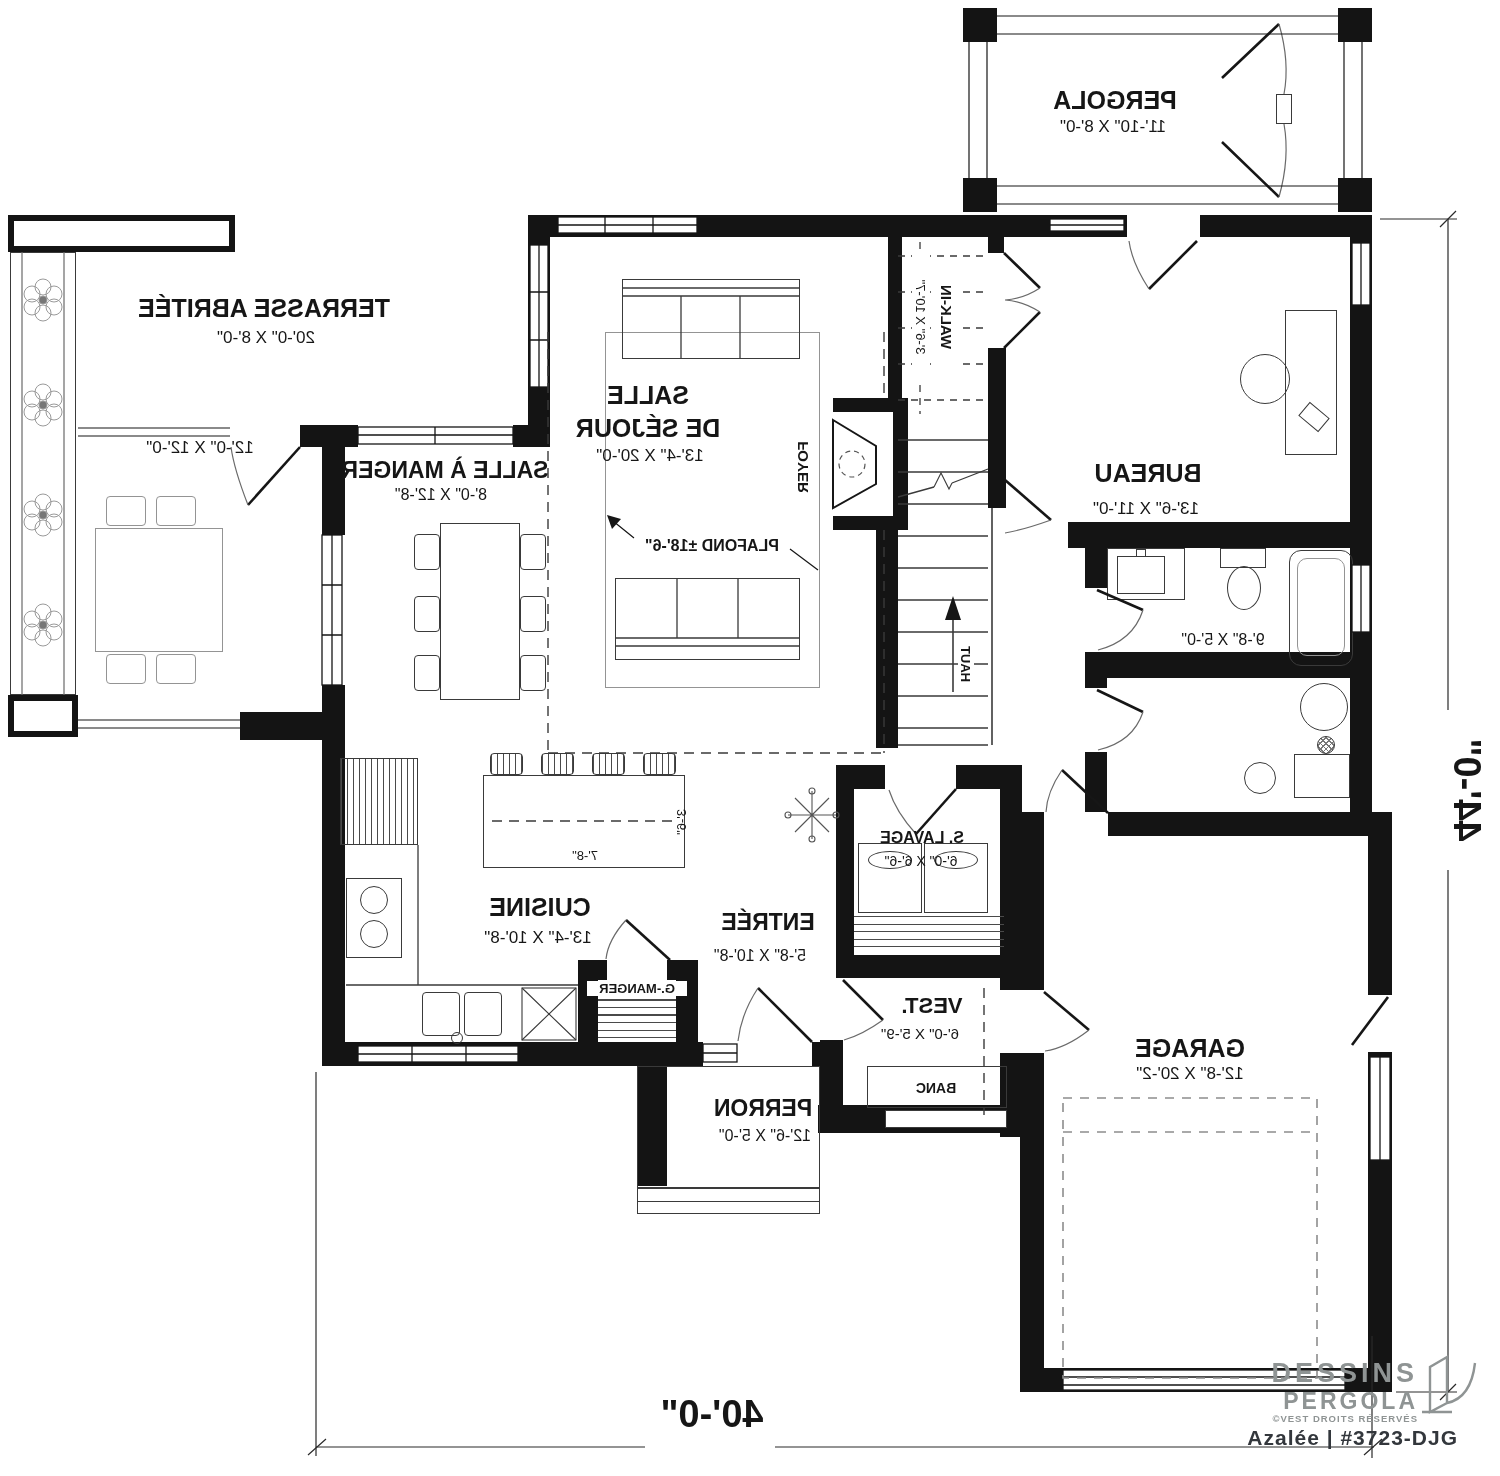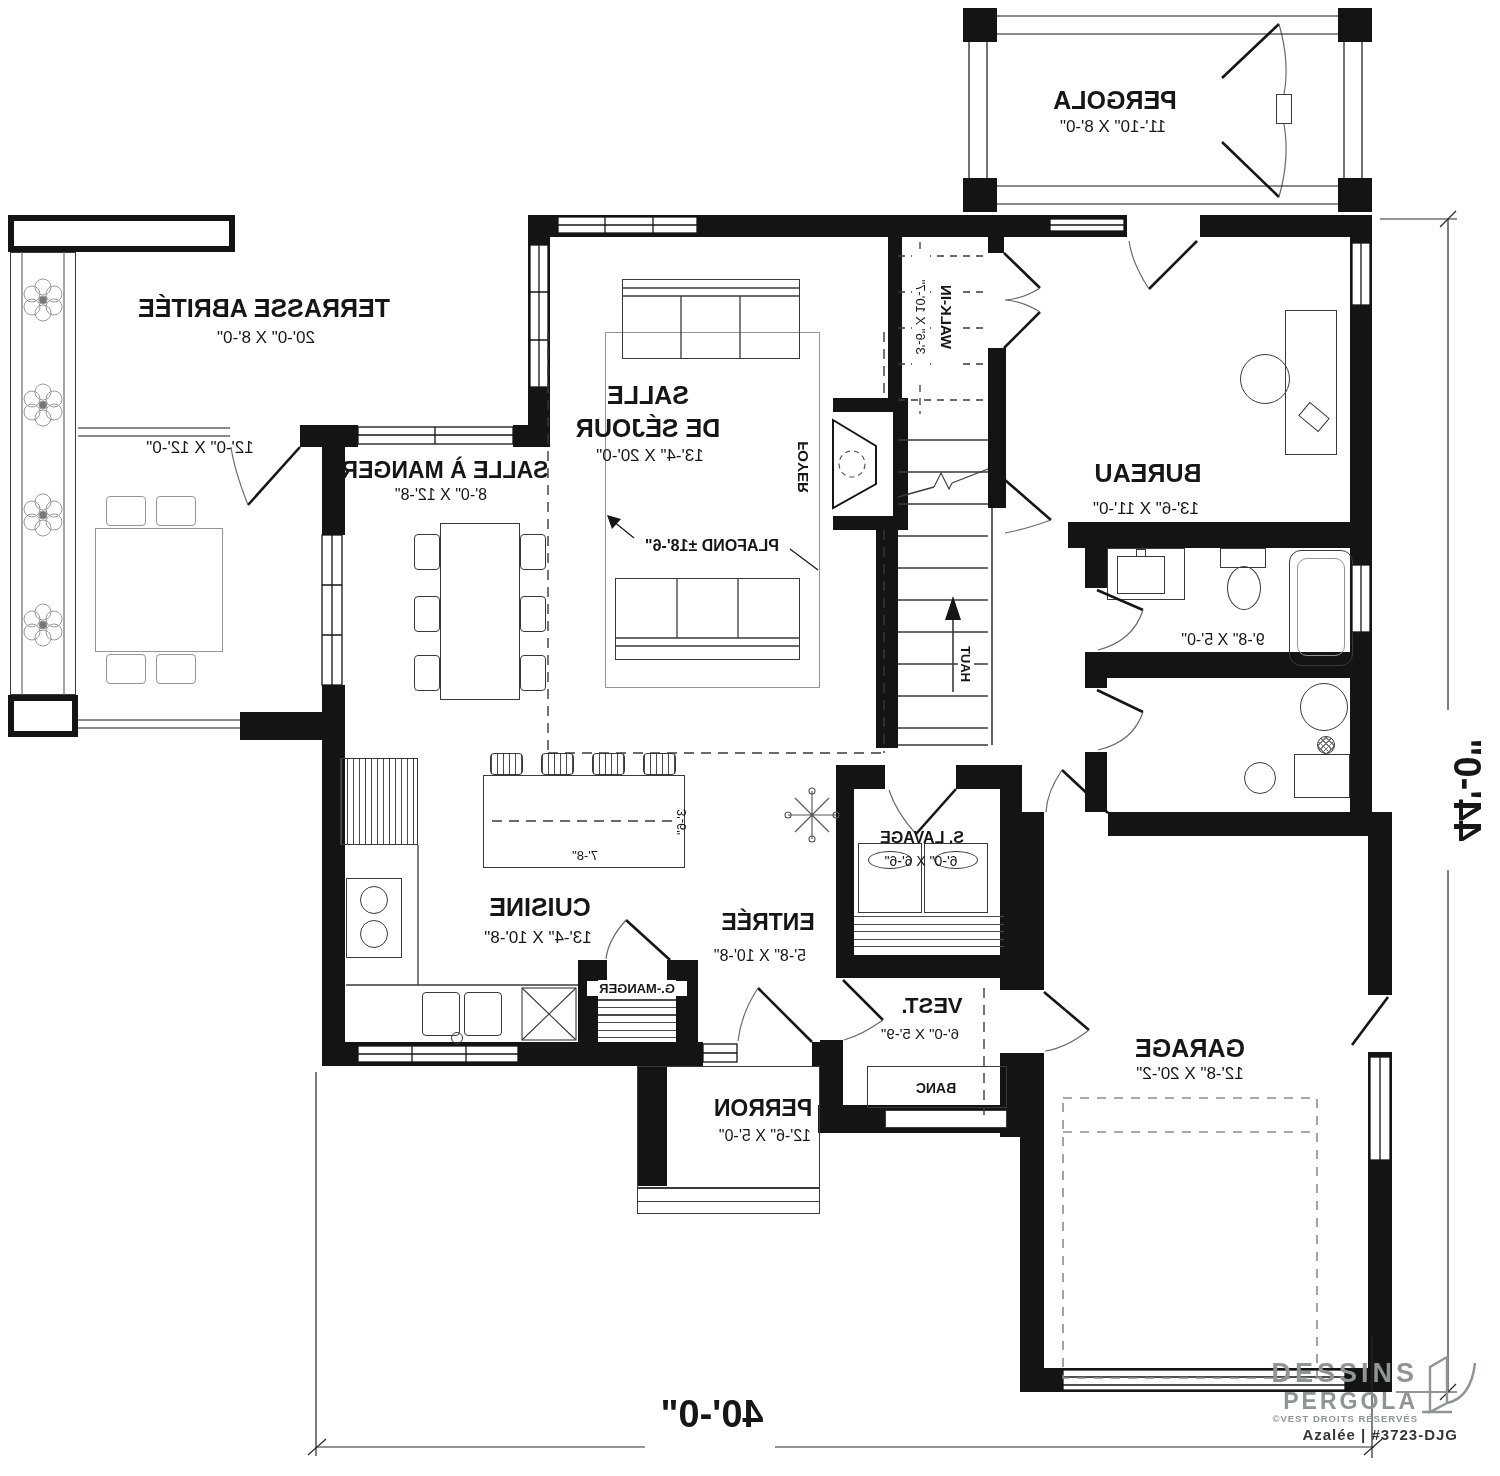--- a/index.html
+++ b/index.html
@@ -346,15 +346,15 @@
 
   <div class="lbl" style="left:1090px;top:1035px;width:200px;height:26px;font-size:25px;">GARAGE</div>
   <div class="lbl rg" style="left:1090px;top:1063px;width:200px;height:20px;font-size:17px;">12'-8" X 20'-2"</div>
 
   <div class="lbl" style="left:612px;top:1392px;width:200px;height:44px;font-size:38px;">40'-0"</div>
   <div class="lbl vlu" style="left:1387px;top:768px;width:160px;height:44px;font-size:38px;">44'-0"</div>
 
   <div class="logoline" style="left:1150px;top:1360px;width:268px;font-size:27px;letter-spacing:4px;">DESSINS</div>
   <div class="logoline" style="left:1150px;top:1390px;width:268px;font-size:23px;letter-spacing:3px;">PERGOLA</div>
   <div class="logoline" style="left:1150px;top:1414px;width:268px;font-size:9.5px;letter-spacing:1px;">©VEST DROITS RÉSERVÉS</div>
-  <div class="logoline logomodel" style="left:1150px;top:1427px;width:308px;font-size:15px;letter-spacing:1px;">Azalée | #3723-DJG</div>
+  <div class="logoline logomodel" style="left:1150px;top:1427px;width:308px;font-size:21px;letter-spacing:1px;">Azalée | #3723-DJG</div>
 
 </div>
 
 </body></html>

